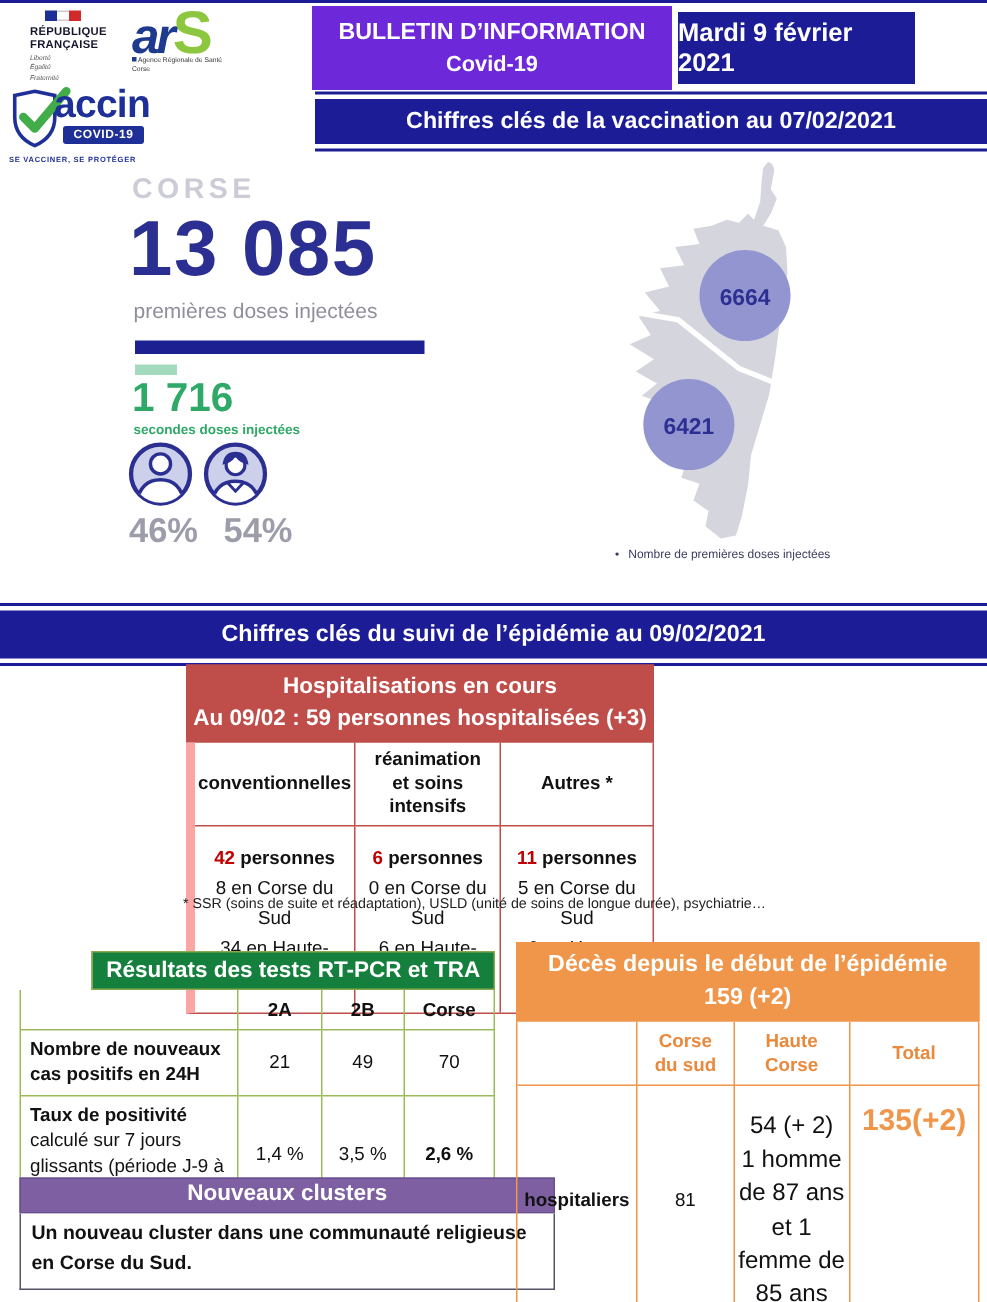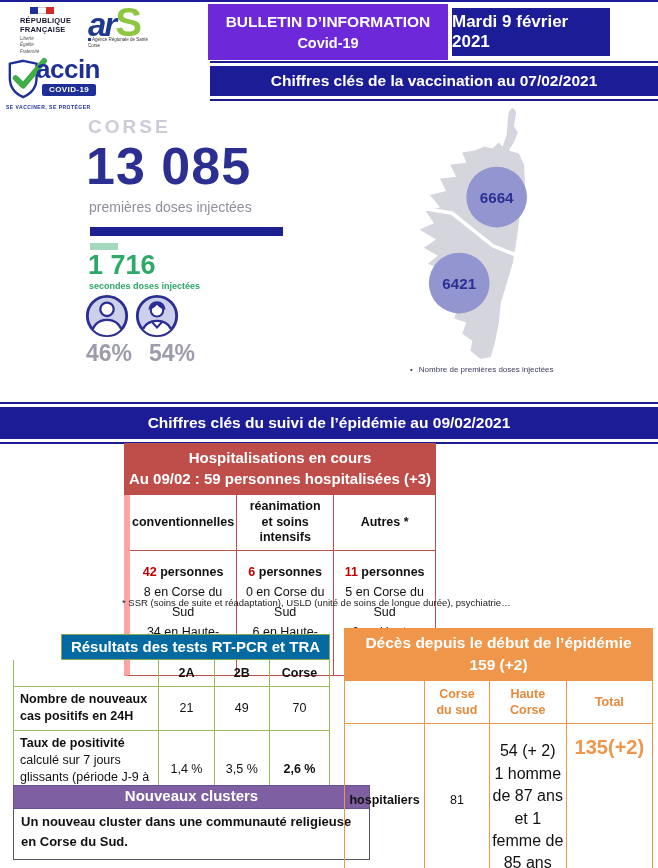--- a/index.html
+++ b/index.html
@@ -74,21 +74,21 @@
   .hosp-grid { display:grid; grid-template-columns:1fr 1.05fr 1.1fr; border-left:6px solid #fca5a5; border-bottom:1px solid #BF4E4B; }
   .hosp-col { border-right:1px solid #BF4E4B; border-bottom:1px solid #BF4E4B; text-align:center; font-weight:bold;
               padding:4px 2px; display:flex; align-items:center; justify-content:center; min-height:28px; line-height:1.25; }
   .hosp-cell { border-right:1px solid #BF4E4B; text-align:center; padding:11px 2px 13px; line-height:1.6; }
   .hosp-cell .lead { font-weight:bold; }
   .red { color:#C00000; font-weight:bold;text-align:center; }
   .footnote { left:122px; top:597px; font-size:9.5px; color:#222; }
 
   
   .tests { left:13px; top:634px; width:317px; font-size:12.5px; }
-  .tests-header { background:#0369a1; border:1px solid #8aa84e; color:#fff; font-weight:bold; font-size:15px;
+  .tests-header { background:#15803d; border:1px solid #8aa84e; color:#fff; font-weight:bold; font-size:15px;
                   text-align:center; padding:3px 0 4px;margin-left:48px; }
   .tests-grid { display:grid; grid-template-columns:46% 17.5% 17.5% 19%; border-left:1.5px solid #9ABB59; }
   .tests-grid > div { border-right:1.5px solid #9ABB59; border-bottom:1.5px solid #9ABB59; }
   .tests-colhead { font-weight:bold; text-align:center; padding:6px 0; }
   .tests-label { font-weight:bold; padding:4px 6px 5px; line-height:1.35; }
   .tests-label .normal { font-weight:normal; }
   .tests-val { display:flex; align-items:center; justify-content:center; }
   .bold { font-weight:bold; }
 
   

